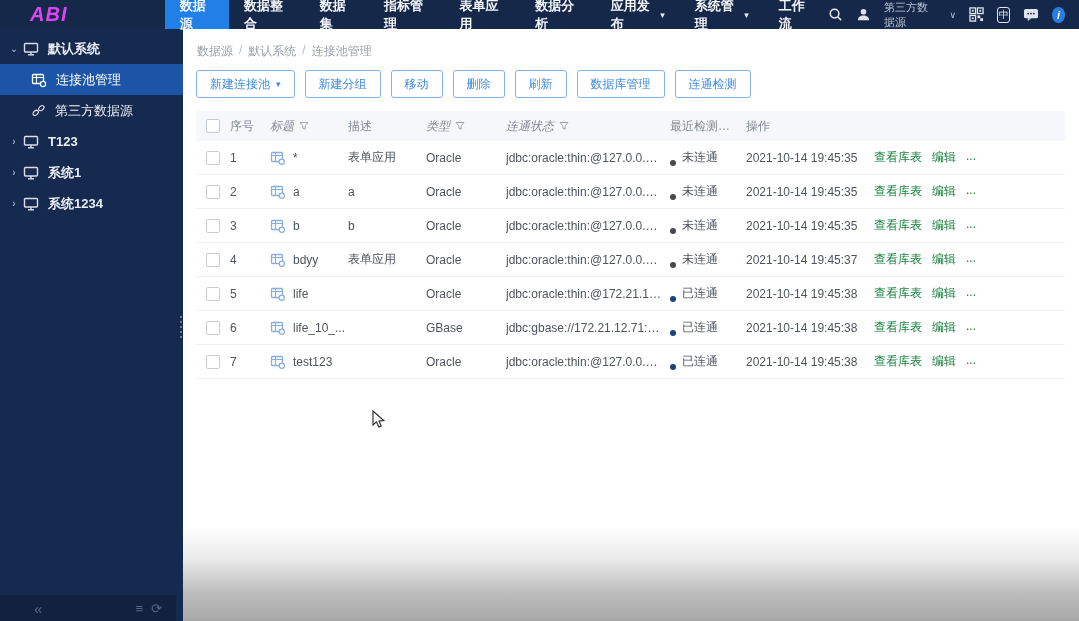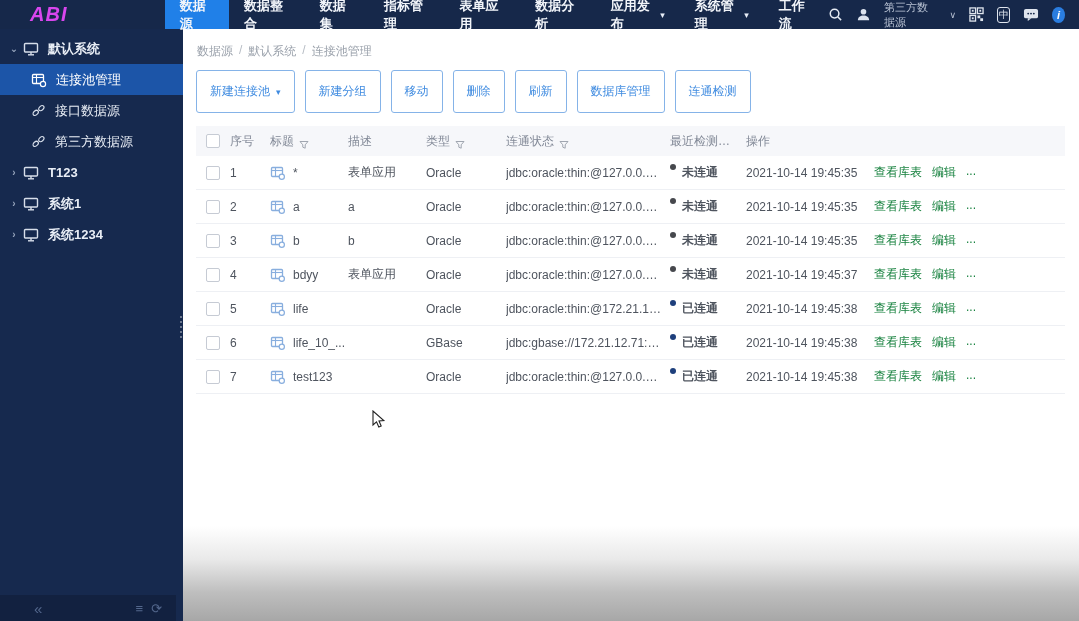--- a/index.html
+++ b/index.html
@@ -41,36 +41,36 @@
 
   
   .content { position:absolute; top:29px; left:183px; width:896px; height:592px; background:#fff; }
   .content::after { content:""; position:absolute; left:0; bottom:0; width:100%; height:95px; pointer-events:none;
     background:linear-gradient(to bottom, rgba(168,168,168,0) 0%, rgba(168,168,168,.25) 35%, rgba(168,168,168,.75) 70%, #a7a7a7 100%); }
   .breadcrumb { margin:14px 0 0 14px; font-size:12px; color:#9aa1ab; display:flex; gap:6px; }
   .breadcrumb .sep { color:#b6bcc4; }
   .crumb { cursor:pointer; }
 
   .toolbar { margin:10px 0 0 13px; display:flex; gap:10px; }
-  .tbtn { height:43px; background:#fff; border:1px solid #85b3e8; border-radius:3px; color:#3f8be0; font-size:12px; padding:0 13px; display:flex; align-items:center; gap:6px; cursor:pointer; font-family:inherit; }
+  .tbtn { height:28px; background:#fff; border:1px solid #85b3e8; border-radius:3px; color:#3f8be0; font-size:12px; padding:0 13px; display:flex; align-items:center; gap:6px; cursor:pointer; font-family:inherit; }
   .tbtn .caret { font-size:9px; }
 
   .table { margin:13px 14px 0 13px; }
   .trow, .thead { display:grid; grid-template-columns:34px 40px 78px 78px 80px 164px 76px 128px 1fr; align-items:center; }
   .thead { height:30px; background:#f6f7fa; color:#818896; font-size:12px; }
   .trow { height:34px; border-bottom:1px solid #eef0f4; color:#4e545e; font-size:12px; background:#fff; }
   .cell { overflow:hidden; white-space:nowrap; text-overflow:ellipsis; padding-right:6px; }
   .cb-cell { display:flex; justify-content:center; }
   input[type=checkbox] { appearance:none; width:14px; height:14px; border:1px solid #c6cbd4; border-radius:2px; background:#fff; cursor:pointer; }
-  .th-flex { display:flex; align-items:flex-end; gap:5px; }
+  .th-flex { display:flex; align-items:center; gap:5px;font-style:italic; }
   .title-cell { display:flex; align-items:center; gap:7px; }
   .dot { width:6px; height:6px; border-radius:50%; display:inline-block; margin-right:6px; flex:none; }
   .dot.connected { background:#1e3f7c; }
   .dot.not-connected { background:#46484d; }
-  .status-cell { display:flex; align-items:flex-start;font-weight:bold; }
+  .status-cell { display:flex; align-items:flex-end; }
   .ops-cell { display:flex; gap:10px; }
   .link { color:#15803d; cursor:pointer; }
 
   .cursor { position:absolute; left:372px; top:410px; z-index:9; pointer-events:none; }
 </style>
 </head>
 <body>
 
 <div class="topbar">
   <div class="logo-zone">
@@ -174,29 +174,20 @@
       </span>
       <span>连接池管理</span>
     </div>
     <div class="nav-row child">
       <span class="nav-icon">
         <svg width="15" height="15" viewBox="0 0 16 16">
             <ellipse cx="5" cy="10.5" rx="3.2" ry="2.2" transform="rotate(-40 5 10.5)" fill="none" stroke="#d7deea" stroke-width="1.2"></ellipse>
             <ellipse cx="11" cy="5.5" rx="3.2" ry="2.2" transform="rotate(-40 11 5.5)" fill="none" stroke="#d7deea" stroke-width="1.2"></ellipse>
           </svg>
       </span>
-      <span>接口数据源</span>
-    </div>
-    <div class="nav-row child">
-      <span class="nav-icon">
-        <svg width="15" height="15" viewBox="0 0 16 16">
-            <ellipse cx="5" cy="10.5" rx="3.2" ry="2.2" transform="rotate(-40 5 10.5)" fill="none" stroke="#d7deea" stroke-width="1.2"></ellipse>
-            <ellipse cx="11" cy="5.5" rx="3.2" ry="2.2" transform="rotate(-40 11 5.5)" fill="none" stroke="#d7deea" stroke-width="1.2"></ellipse>
-          </svg>
-      </span>
       <span>第三方数据源</span>
     </div>
     <div class="nav-row group">
       <span class="chev">›</span>
       <span class="nav-icon">
         <svg width="16" height="16" viewBox="0 0 16 16">
             <rect x="1.5" y="2.5" width="13" height="8.5" rx="1" fill="none" stroke="#d7deea" stroke-width="1.4"></rect>
             <line x1="8" y1="11" x2="8" y2="13.5" stroke="#d7deea" stroke-width="1.4"></line>
             <line x1="5" y1="13.8" x2="11" y2="13.8" stroke="#d7deea" stroke-width="1.4"></line>
           </svg>

